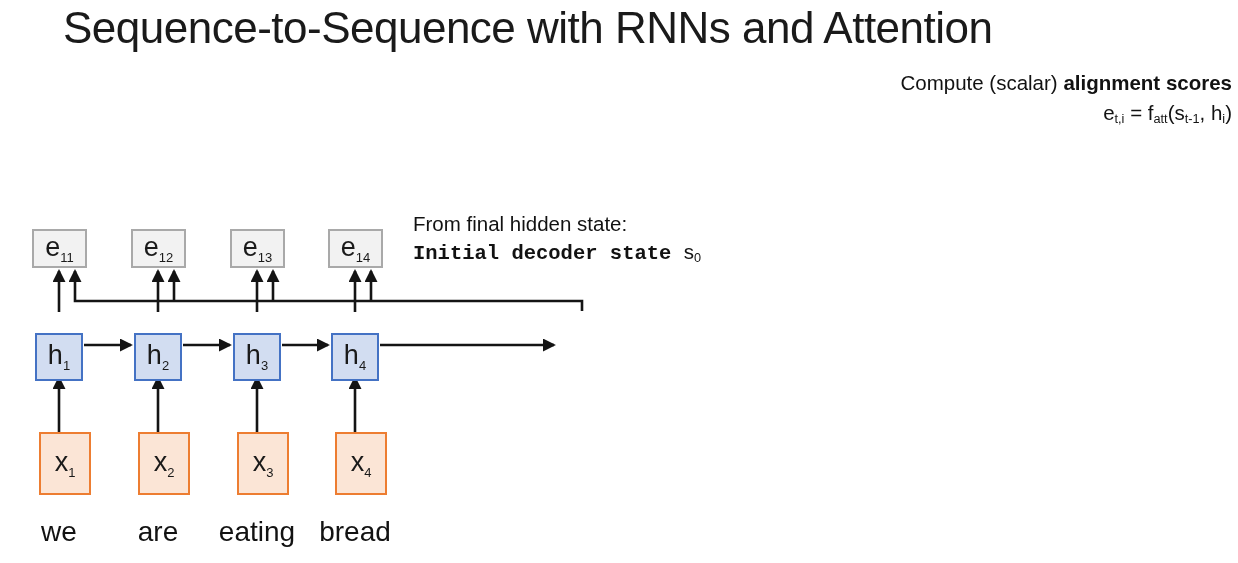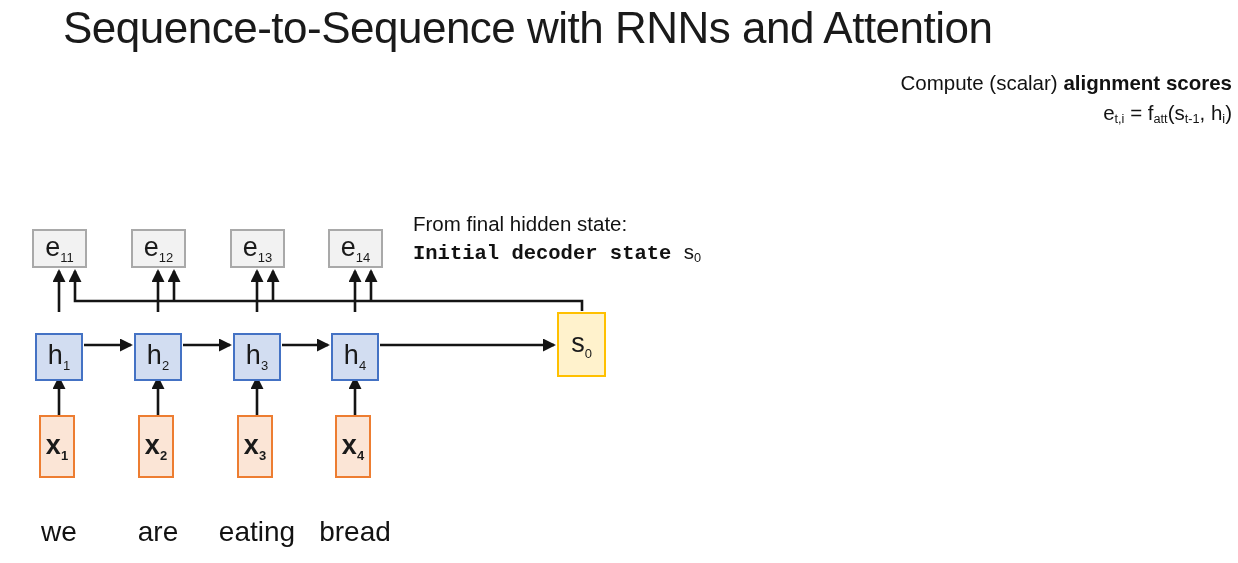--- a/index.html
+++ b/index.html
@@ -32,22 +32,22 @@
   .node {
     position:absolute; box-sizing:border-box; display:flex;
     align-items:center; justify-content:center;
     font-size:27px; line-height:1; color:#1a1a1a;
   }
   .node .sub { font-size:13px; vertical-align:-6px; }
   .e-box { top:229px; width:55px; height:39px;
            background:var(--e-fill,#f2f2f2); border:2px solid var(--e-border,#a9a9a9); }
   .h-box { top:313px; width:48px; height:48px;
            background:var(--h-fill,#d2ddf1); border:2px solid var(--h-border,#4472c4);margin-top:20px; }
-  .x-box { top:415px; width:36px; height:63px;
-           background:var(--x-fill,#fbe5d6); border:2px solid var(--x-border,#ed7d31);font-weight:bold; }
+  .x-box { top:432px; width:52px; height:63px;
+           background:var(--x-fill,#fbe5d6); border:2px solid var(--x-border,#ed7d31); }
   .s-box { left:557px; top:312px; width:49px; height:65px;
            background:var(--s-fill,#fff2cc); border:2.5px solid var(--s-border,#ffc000); }
   .word {
     position:absolute; top:516px; width:100px; text-align:center;
     font-size:28px; color:#121212;
   }
   
   #arrows-layer { position:absolute; left:0; top:0; pointer-events:none; }
   .wire { stroke:var(--line,#141414); stroke-width:2.6; fill:none; }
   #ah path { fill:var(--line,#141414); }
@@ -119,23 +119,20 @@
   <div class="node h-box" style="left:134px">
       <span><span>h</span><span class="sub">2</span></span>
     </div>
   <div class="node h-box" style="left:233px">
       <span><span>h</span><span class="sub">3</span></span>
     </div>
   <div class="node h-box" style="left:331px">
       <span><span>h</span><span class="sub">4</span></span>
     </div>
 
-  <div class="node s-box">
-      <span><span>s</span><span class="sub">0</span></span>
-    </div>
 
   <div class="node x-box" style="left:39px">
       <span><span>x</span><span class="sub">1</span></span>
     </div>
   <div class="node x-box" style="left:138px">
       <span><span>x</span><span class="sub">2</span></span>
     </div>
   <div class="node x-box" style="left:237px">
       <span><span>x</span><span class="sub">3</span></span>
     </div>

